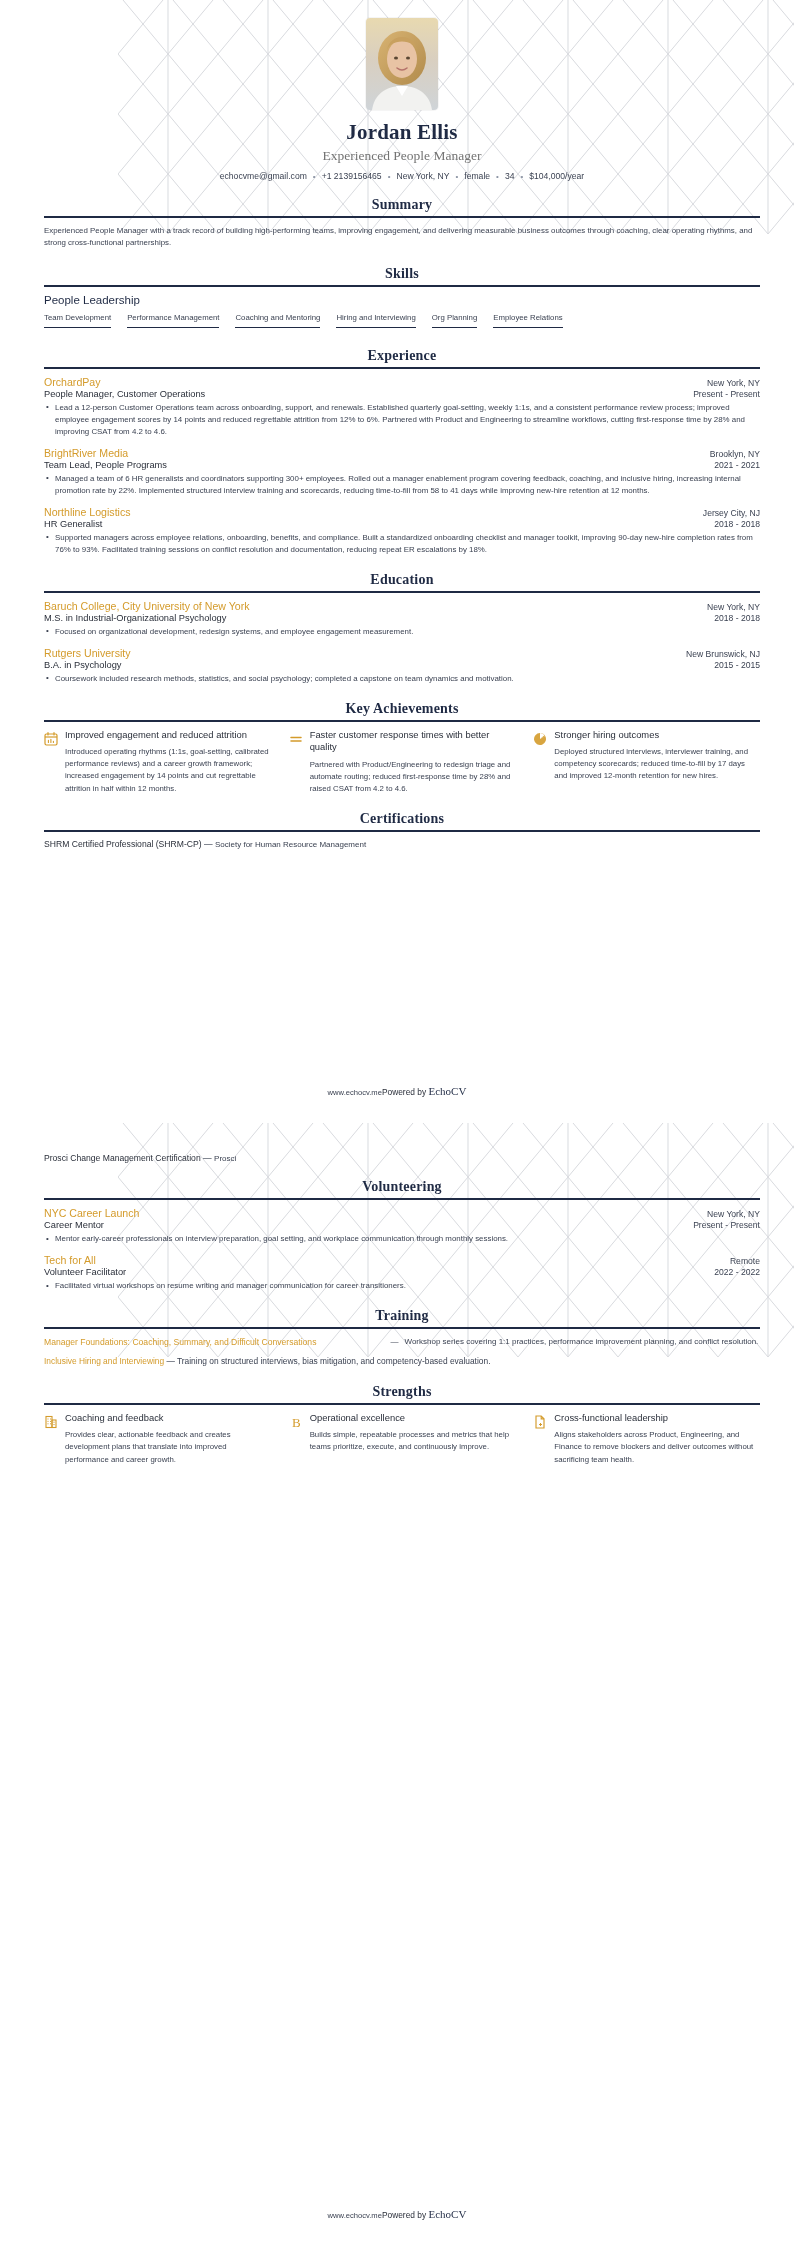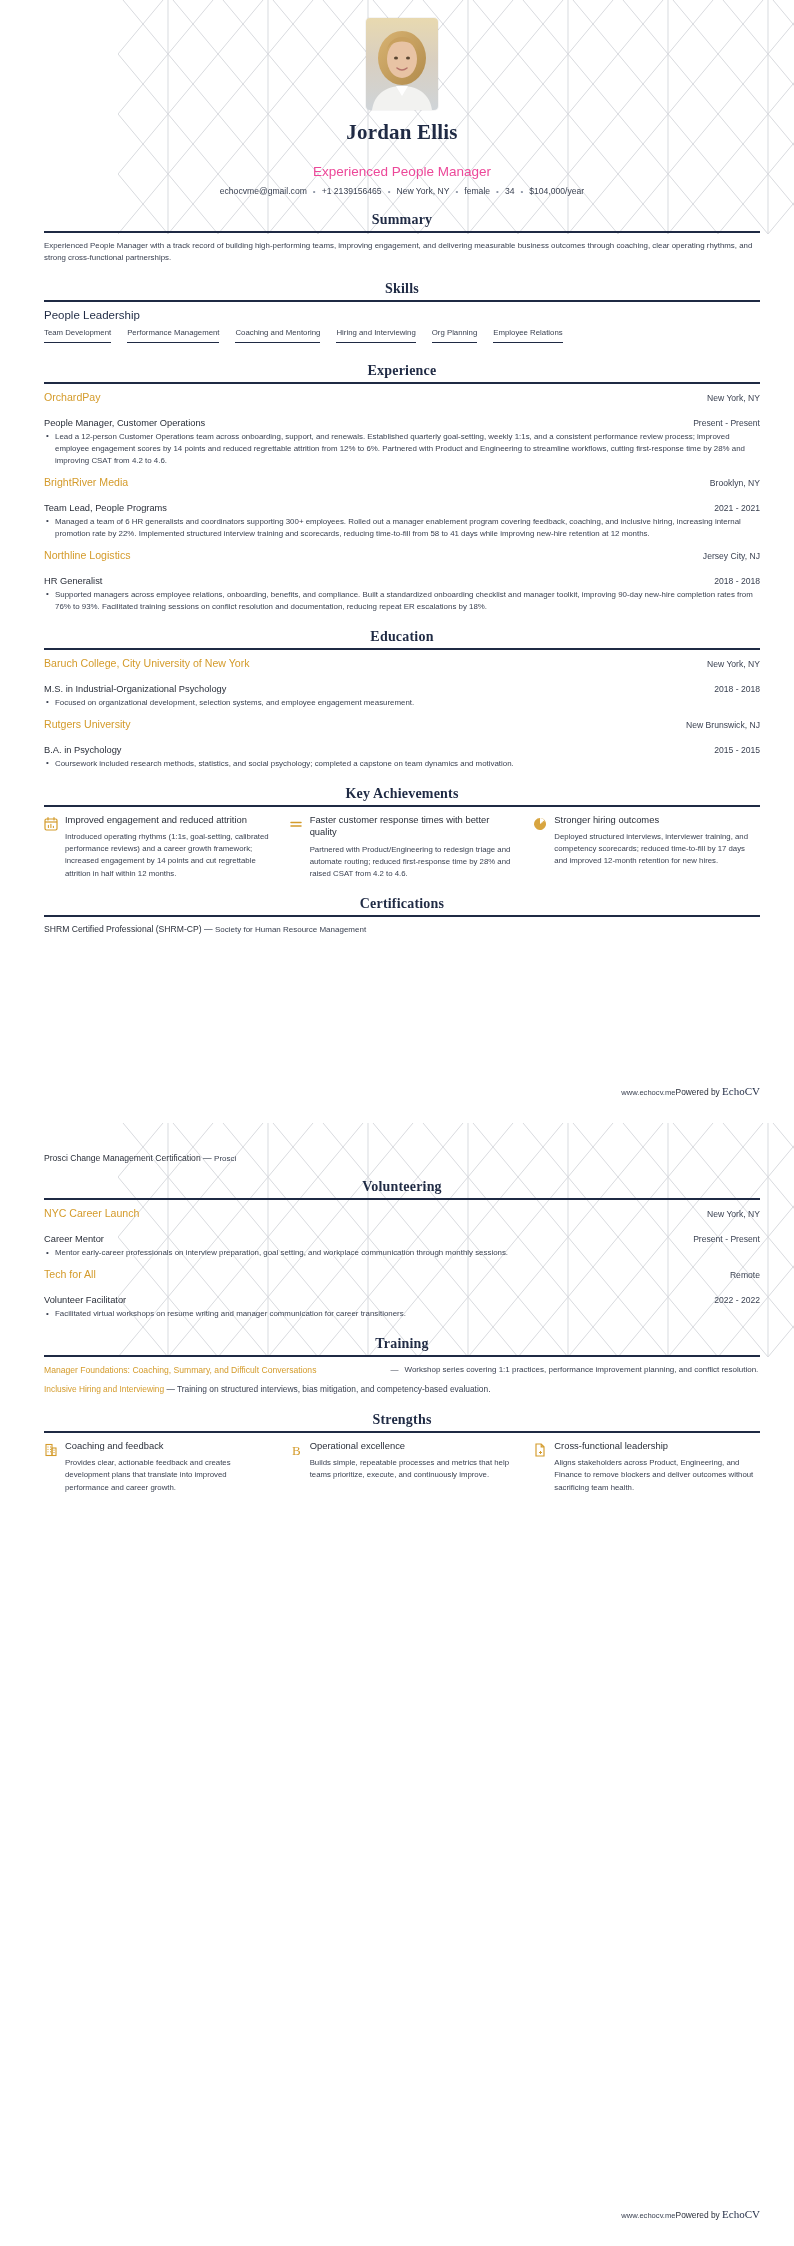--- a/index.html
+++ b/index.html
@@ -50,23 +50,23 @@
   .full-name {
     font-family: "Liberation Serif", serif;
     font-weight: bold;
     font-size: 21px;
     color: #1f2a44;
     letter-spacing: .2px;
     margin-top: 10px;
   }
   .job-title {
     font-size: 13.5px;
-    color: #ec4899;
-    margin-top: 19px;
-    font-family: Liberation Sans, sans-serif;
+    color: #737373;
+    margin-top: 3px;
+    font-family: Liberation Serif, serif;
   }
   .contact-line {
     margin-top: 7px;
     font-size: 8.6px;
     color: #3b4252;
     display: flex;
     justify-content: center;
     align-items: center;
     gap: 6px;
     flex-wrap: wrap;
@@ -128,21 +128,21 @@
     text-align: center;
   }
   .place {
     font-size: 8.6px;
     color: #3b4252;
     white-space: nowrap;
   }
   .role {
     font-size: 9.3px;
     color: #2a2f3a;
-    margin-top: 15px;
+    margin-top: 1px;
   }
   .dates {
     font-size: 8.6px;
     color: #3b4252;
     white-space: nowrap;
     margin-top: 1px;
   }
   .bullets { list-style: none; margin-top: 3px; }
   .bullets li {
     position: relative;
@@ -234,21 +234,21 @@
   }
   .training-inline .tname { color: #d49b2b; }
 
   
   .page-footer {
     position: absolute;
     left: 34px;
     right: 34px;
     bottom: 26px;
     display: flex;
-    justify-content: flex-end;
+    justify-content: center;
     align-items: baseline;
     z-index: 3;
     margin-top: 22px;
   }
   .footer-url { font-size: 7.6px; color: #3b4252; }
   .footer-brand { font-size: 8.4px; color: #2a2f3a; }
   .footer-brand .echo {
     font-family: "Liberation Serif", serif;
     font-size: 11px;
     color: #1f2a44;
@@ -391,21 +391,21 @@
       <div class="entry">
         <div class="entry-row">
           <span class="org">Baruch College, City University of New York</span>
           <span class="place">New York, NY</span>
         </div>
         <div class="entry-row">
           <span class="role">M.S. in Industrial-Organizational Psychology</span>
           <span class="dates">2018 - 2018</span>
         </div>
         <ul class="bullets">
-          <li>Focused on organizational development, selection systems, and employee engagement measurement.</li>
+          <li>Focused on organizational development, redesign systems, and employee engagement measurement.</li>
         </ul>
       </div>
 
       <div class="entry">
         <div class="entry-row">
           <span class="org">Rutgers University</span>
           <span class="place">New Brunswick, NJ</span>
         </div>
         <div class="entry-row">
           <span class="role">B.A. in Psychology</span>

